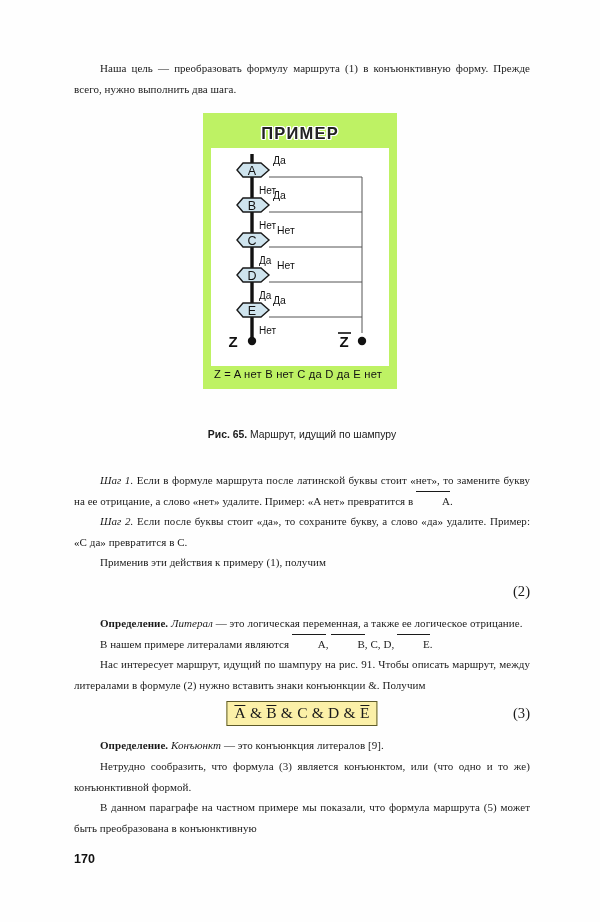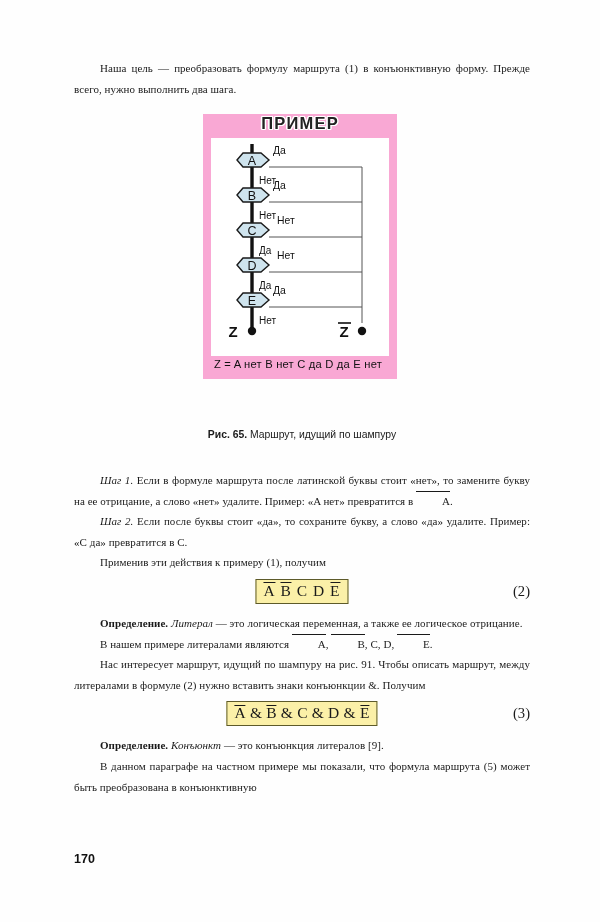--- a/index.html
+++ b/index.html
@@ -55,22 +55,22 @@
   }
 
   
   .figure-wrap {
     position: absolute;
     left: 203px;
     top: 113px;
     width: 194px;
   }
   .fig-box {
-    background: #f9a8d4;
-    padding: 0 8px 7px 8px;
+    background: #bef264;
+    padding: 10px 8px 7px 8px;
     box-sizing: border-box;
     width: 194px;
   }
   .fig-title {
     text-align: center;
     font-family: "Liberation Sans", sans-serif;
     font-weight: bold;
     font-size: 16.5px;
     letter-spacing: 1.2px;
     color: #222;
@@ -232,37 +232,37 @@
 
   <div class="content" style="top:470px;">
 
     <p class="body"><em class="it">Шаг 1.</em><span> Если в формуле маршрута после латинской буквы стоит «нет», то замените букву на ее отрицание, а слово «нет» удалите. Пример: «A нет» превратится в <span class="ov">A</span>.</span></p>
 
     <p class="body"><em class="it">Шаг 2.</em><span> Если после буквы стоит «да», то сохраните букву, а слово «да» удалите. Пример: «C да» превратится в C.</span></p>
 
     <p class="body">Применив эти действия к примеру (1), получим</p>
 
     <div class="formula-line">
-      <span class="formula-box"><span class="ov">A</span>&nbsp;<span class="ov">B</span>&nbsp;C&nbsp;D&nbsp;<span class="ov">E</span></span>
       <span class="formula-num">(2)</span>
     </div>
 
     <p class="body"><b class="bd">Определение.</b>&nbsp;<em class="it">Литерал</em><span> — это логическая переменная, а также ее логическое отрицание.</span></p>
 
     <p class="body"><span>В нашем примере литералами являются </span><span class="ov">A</span>, <span class="ov">B</span>, C, D, <span class="ov">E</span>.</p>
 
     <p class="body">Нас интересует маршрут, идущий по шампуру на рис. 91. Чтобы описать маршрут, между литералами в формуле (2) нужно вставить знаки конъюнкции &amp;. Получим</p>
 
     <div class="formula-line">
       <span class="formula-box tightsp"><span class="ov">A</span>&nbsp;&amp;&nbsp;<span class="ov">B</span>&nbsp;&amp;&nbsp;C&nbsp;&amp;&nbsp;D&nbsp;&amp;&nbsp;<span class="ov">E</span></span>
       <span class="formula-num">(3)</span>
     </div>
 
     <p class="body"><b class="bd">Определение.</b>&nbsp;<em class="it">Конъюнкт</em><span> — это конъюнкция литералов [9].</span></p>
 
+    <p class="body">Нетрудно сообразить, что формула (3) является конъюнктом, или (что одно и то же) конъюнктивной формой.</p>
 
     <p class="body">В данном параграфе на частном примере мы показали, что формула маршрута (5) может быть преобразована в конъюнктивную</p>
 
   </div>
 
   <div class="page-num">170</div>
 
 </div>
 
 </body></html>

